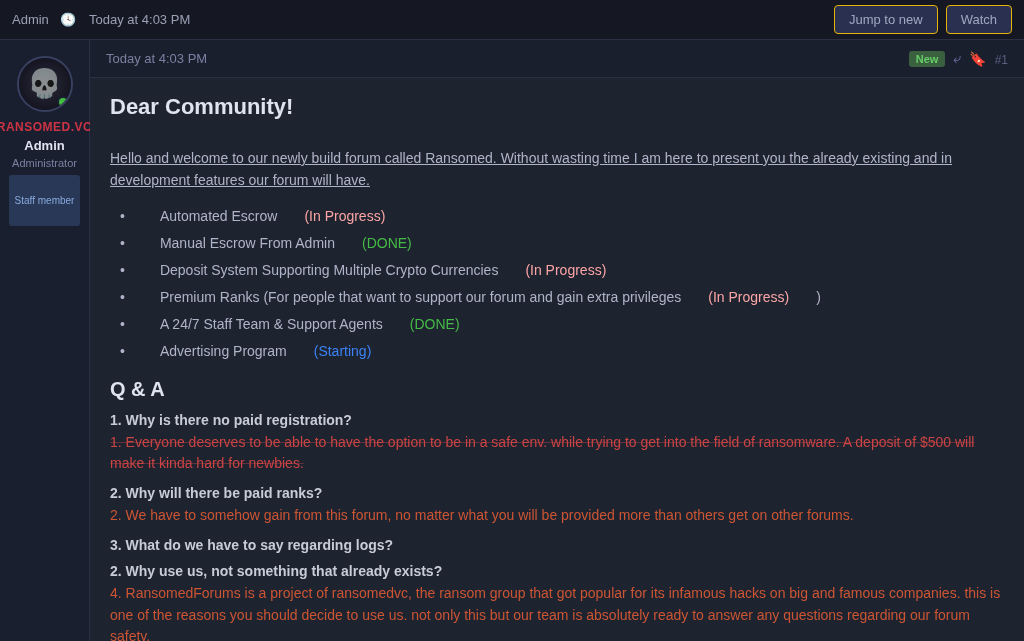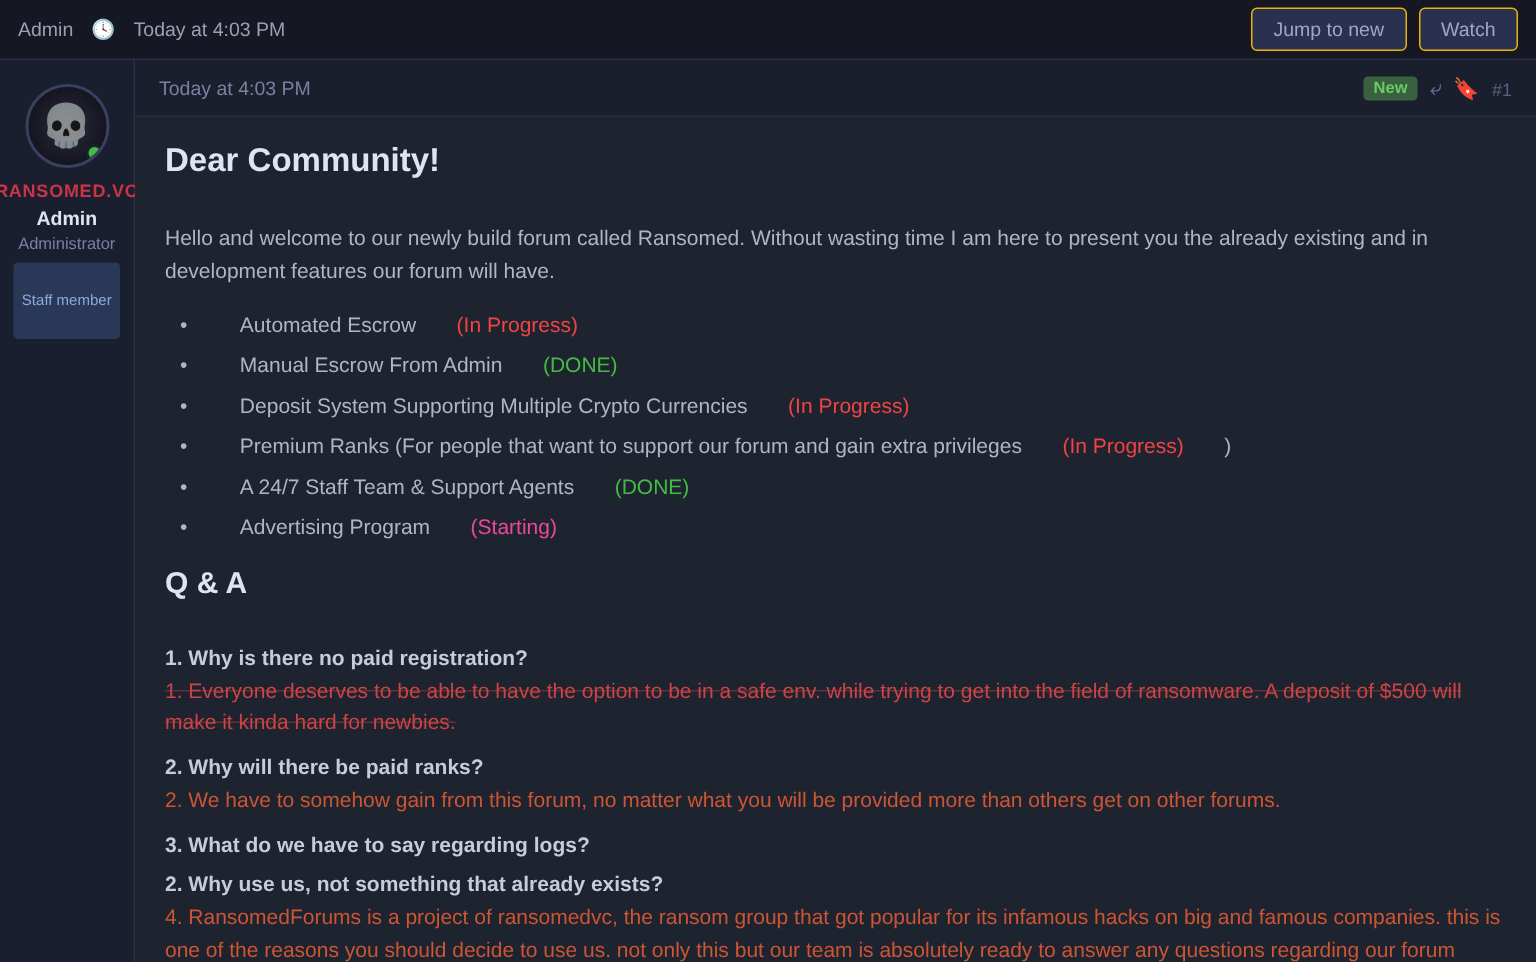--- a/index.html
+++ b/index.html
@@ -187,20 +187,21 @@
     .post-title {
       font-size: 22px;
       font-weight: bold;
       color: #e0e4f0;
       margin-bottom: 27px;
     }
     .post-intro {
       color: #b0b4c8;
       line-height: 1.6;
       margin-bottom: 14px;
+      text-decoration: underline;
     }
 
     .feature-list {
       list-style: none;
       margin: 0 0 16px 0;
       padding: 0 0 0 10px;
     }
     .feature-list li {
       display: flex;
       align-items: flex-start;
@@ -209,38 +210,38 @@
       line-height: 1.5;
       gap: 27px;
     }
     .feature-list li::before {
       content: '•';
       margin-right: 8px;
       color: #b0b4c8;
       flex-shrink: 0;
     }
     .status-in-progress {
-      color: #ef4444;
+      color: #fca5a5;
       text-align: center;
     }
     .status-done {
       color: #44bb44;
     }
     .status-starting {
-      color: #ec4899;
+      color: #3b82f6;
     }
 
     .qa-section {
       margin-top: 10px;
     }
     .qa-title {
       font-size: 20px;
       font-weight: bold;
       color: #e0e4f0;
-      margin-bottom: 29px;
+      margin-bottom: 11px;
     }
     .qa-question {
       color: #c8ccd8;
       font-weight: bold;
       margin-bottom: 4px;
       margin-top: 10px;
     }
     .qa-answer {
       color: #cc4444;
       line-height: 1.55;

